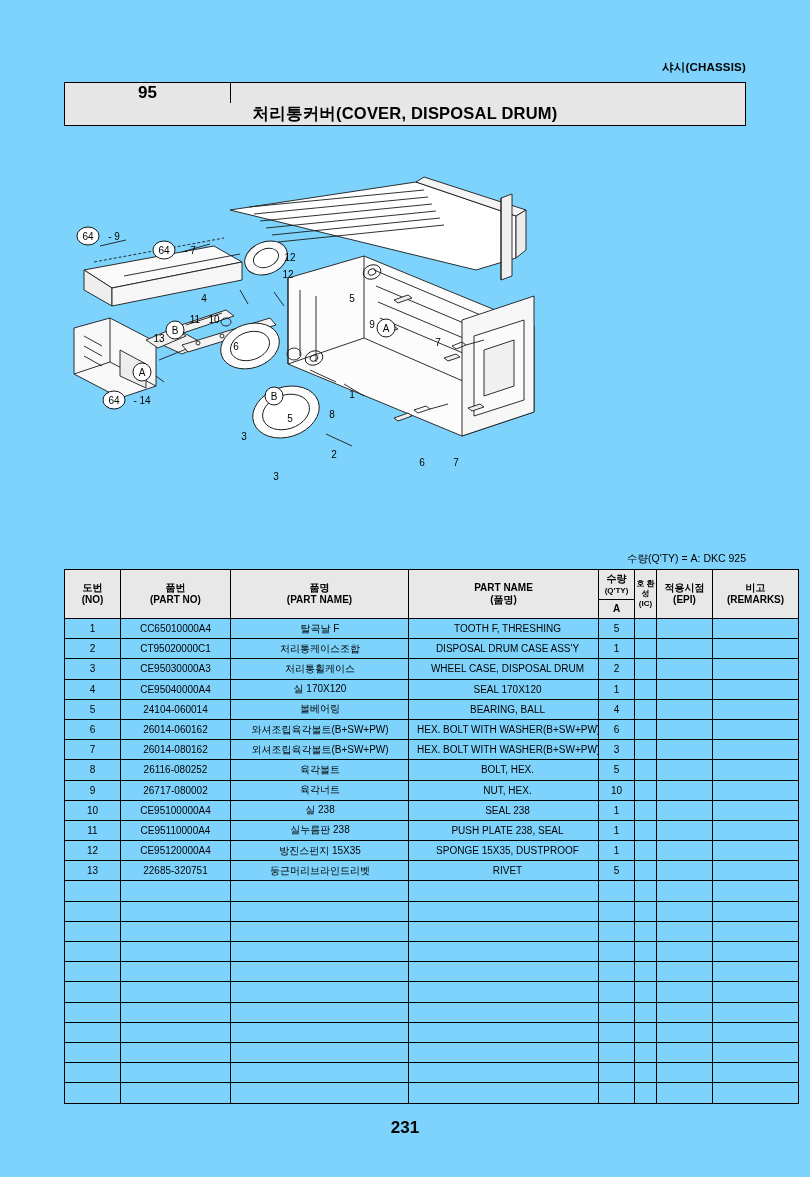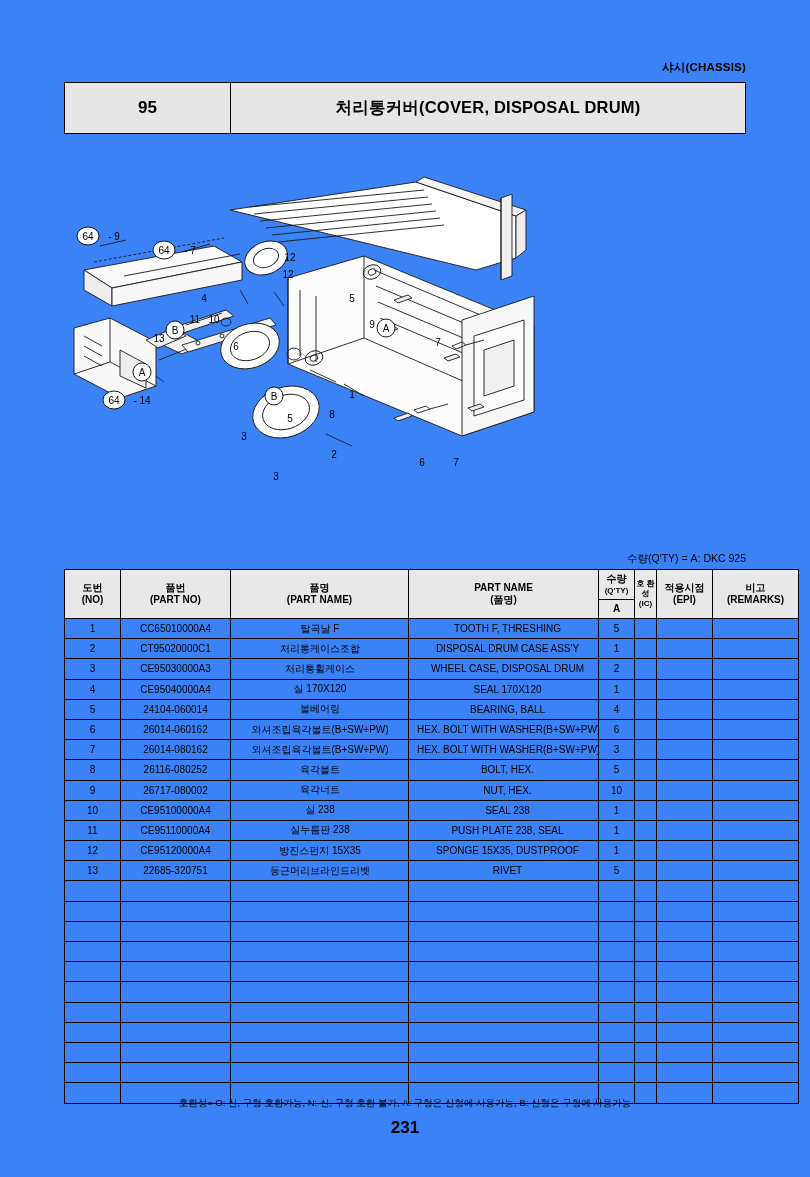--- a/index.html
+++ b/index.html
@@ -13,45 +13,46 @@
     font-family: "Liberation Sans", sans-serif;
     color: #000;
     position: relative;
     overflow: hidden;
   }
   .page {
     position: absolute;
     left: 0; top: 0;
     width: 810px;
     height: 1177px;
-    background: #3b82f6;
+    background: #7dd3fc;
   }
 
   
   .chassis-label {
     position: absolute;
     right: 64px;
     top: 60px;
     font-size: 11.5px;
     font-weight: bold;
     letter-spacing: 0.2px;
   }
 
   
   .title-bar {
     position: absolute;
     left: 64px;
     top: 82px;
     width: 682px;
-    height: 52px;
+    height: 44px;
     border: 1.2px solid #000;
     background: #e6e6e6;
     box-sizing: border-box;
     display: flex;
     align-items: stretch;
+    flex-direction: column;
   }
   .title-num {
     width: 165px;
     border-right: 1.2px solid #000;
     display: flex;
     align-items: center;
     justify-content: center;
     font-size: 17px;
     font-weight: bold;
   }
@@ -581,16 +582,15 @@
           <td class="c-partname-kr">&nbsp;</td>
           <td class="c-partname-en">&nbsp;</td>
           <td class="c-qty">&nbsp;</td>
           <td class="c-ic">&nbsp;</td>
           <td class="c-epi">&nbsp;</td>
           <td class="c-remarks">&nbsp;</td>
         </tr>
       </tbody>
   </table>
 
-  <div class="footer-note">호환성= O: 신, 구형 호환가능,  N: 신, 구형 호환 불가,  A: 구형은 신형에 사용가능, B: 신형은 구형에 사용가능</div>
   <div class="page-number">231</div>
 
 </div>
 
 </body></html>

